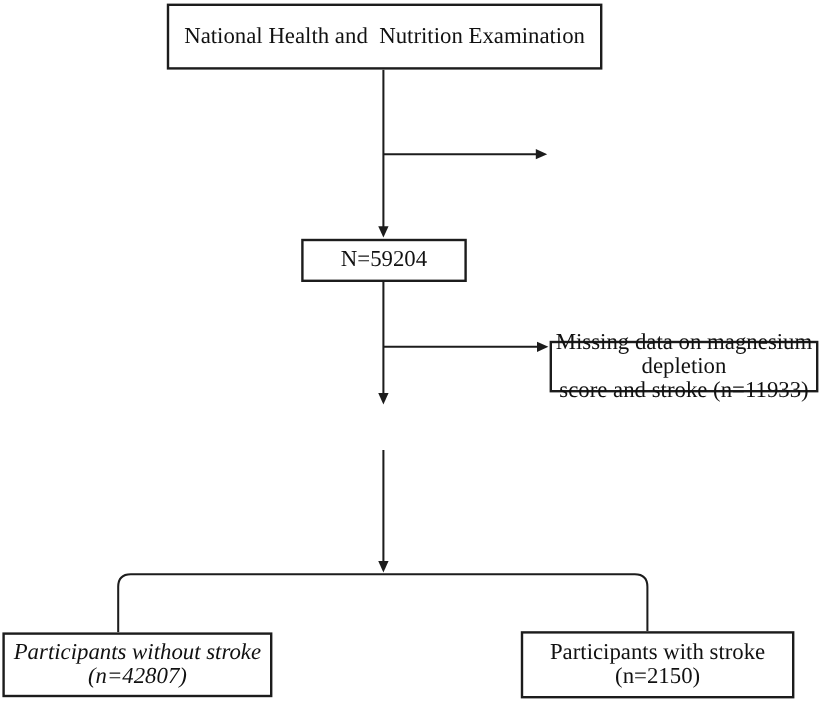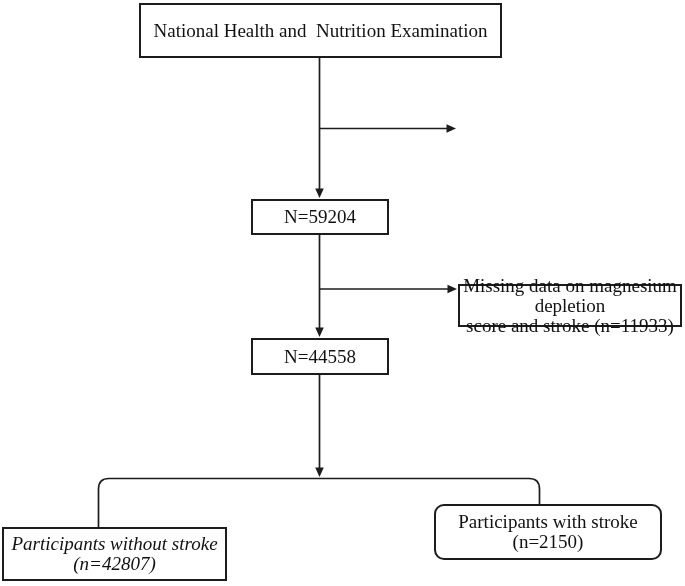--- a/index.html
+++ b/index.html
@@ -50,21 +50,21 @@
   .box span {
     display: block;
     white-space: pre-wrap;
   }
   .box-nhanes  { left: 139px; top: 3px;   width: 363px; height: 55px; line-height: 21px; }
   .box-age     { left: 457px; top: 108px; width: 225px; height: 38px; }
   .box-n1      { left: 251px; top: 199px; width: 138px; height: 36px; }
   .box-missing { left: 458px; top: 268px; width: 224px; height: 43px; margin-top: 16px; }
   .box-n2      { left: 251px; top: 338px; width: 138px; height: 37px; }
   .box-without { left: 2px;   top: 527px; width: 225px; height: 54px; font-style: italic; }
-  .box-with    { left: 434px; top: 504px; width: 228px; height: 56px; border-radius: 10px; }
+  .box-with    { left: 434px; top: 526px; width: 228px; height: 56px; }
 </style>
 </head>
 <body>
 
 <div class="canvas">
 
   <svg class="connectors" viewBox="0 0 685 586" aria-hidden="true">
     <g>
       <line x1="319.5" y1="58" x2="319.5" y2="190"></line>
       <polygon points="319.5,198 315.2,188.5 323.8,188.5"></polygon>
@@ -95,23 +95,20 @@
 
   <div class="box box-n1">
     <span>N=59204</span>
   </div>
 
   <div class="box box-missing">
     <span>Missing data on magnesium depletion</span>
     <span>score and stroke (n=11933)</span>
   </div>
 
-  <div class="box box-n2">
-    <span>N=44558</span>
-  </div>
 
   <div class="box box-without">
     <span>Participants without stroke</span>
     <span>(n=42807)</span>
   </div>
 
   <div class="box box-with">
     <span>Participants with stroke</span>
     <span>(n=2150)</span>
   </div>

